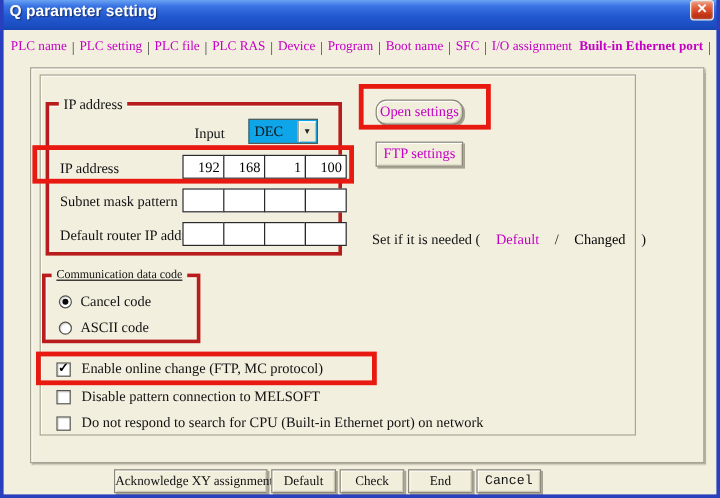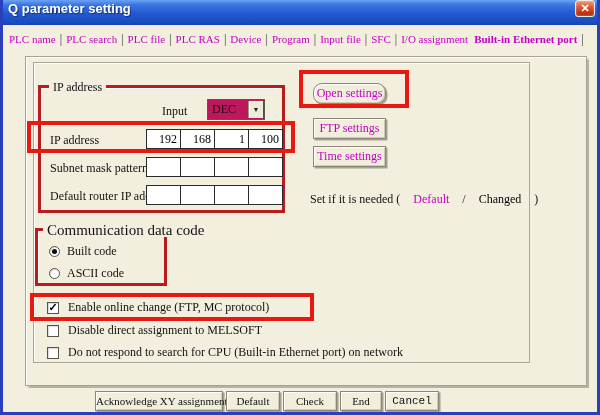--- a/index.html
+++ b/index.html
@@ -47,52 +47,52 @@
   }
   .group-box{position:absolute;border:3px solid #b91c1c;box-shadow:1px 1px 0 rgba(255,255,255,.8) inset;z-index:5;}
   .group-title{
     position:absolute;top:-8px;left:8px;background:#F3EFDF;padding:0 4px;
     font-size:12px;white-space:nowrap;line-height:14px;
   }
   
   .ip-group{left:38px;top:85px;width:247px;height:128px;}
   .input-label{position:absolute;left:121px;top:16px;font-size:12px;}
   .combo{
-    position:absolute;left:166px;top:11px;width:58px;height:21px;background:#be185d;
+    position:absolute;left:166px;top:11px;width:58px;height:21px;background:#0ea5e9;
     border:1px solid #5a5a50;cursor:pointer;
   }
   .combo-text{position:absolute;left:4px;top:2px;font-size:12px;}
   .combo-btn{
     position:absolute;right:1px;top:1px;bottom:1px;width:15px;background:#EFEBD9;
     border-left:1px solid #9a968a;display:flex;align-items:center;justify-content:center;
     font-size:7px;color:#222;cursor:pointer;box-shadow:inset 1px 1px 0 #fff;
   }
   .ip-label{position:absolute;left:9px;font-size:12px;white-space:nowrap;}
-  .octets{position:absolute;left:105px;display:flex;}
+  .octets{position:absolute;left:111px;display:flex;}
   .octet{
     width:35px;height:20px;border:1px solid #2a2a2a;background:#fff;margin-left:-1px;
     font-family:"Liberation Serif",serif;font-size:12px;text-align:right;padding:0 3px 0 0;outline:none;
   }
   .octet:first-child{margin-left:0;}
   
   .side-btns{position:absolute;left:313px;top:0;width:75px;height:180px;z-index:6;}
   .btn3d{
     background:#F1EEDC;border:1px solid #8A877A;color:#111;
     font-family:"Liberation Serif",serif;font-size:12px;padding:0;white-space:nowrap;cursor:pointer;
     box-shadow:inset 1px 1px 0 #FFFFFF,inset -1px -1px 0 #CFCBB8,1.5px 1.5px 0 rgba(100,98,85,.55);
   }
   .btn3d.accent{color:#C400C4;}
   .side-btn{position:absolute;left:0;width:73px;height:21px;}
   
   .note{position:absolute;left:310px;top:192px;font-size:12px;white-space:nowrap;z-index:6;display:flex;gap:13px;}
   .note .magenta{color:#C400C4;}
   .note .navy{color:#000000;}
   
   .comm-group{left:35px;top:228px;width:132px;height:58px;}
-  .comm-group .group-title{left:5px;font-size:15px;}
+  .comm-group .group-title{left:5px;font-size:10px;text-decoration:underline;}
   .radio-row{position:absolute;left:11px;display:flex;align-items:center;gap:7px;cursor:pointer;}
   .radio{width:11px;height:11px;border:1px solid #55534a;border-radius:50%;background:#fff;display:flex;align-items:center;justify-content:center;box-shadow:inset 1px 1px 1px rgba(0,0,0,.15);}
   .radio .dot{width:5px;height:5px;border-radius:50%;background:#0a0a0a;}
   .radio-label{font-size:12px;white-space:nowrap;}
   
   .cb-row{position:absolute;left:47px;display:flex;align-items:center;gap:9px;cursor:pointer;z-index:6;}
   .cbbox{
     width:12px;height:12px;background:#fff;border:1px solid #55534a;
     display:flex;align-items:center;justify-content:center;
     font-size:11px;font-weight:bold;color:#000;line-height:1;
@@ -116,31 +116,31 @@
   <div class="titlebar">
     <span class="title-text">Q parameter setting</span>
     <span class="close-btn">
       <span>✕</span>
     </span>
   </div>
 
   <div class="tabbar">
       <span class="tab">PLC name</span>
       <span class="tabsep">|</span>
-      <span class="tab">PLC search</span>
+      <span class="tab">PLC setting</span>
       <span class="tabsep">|</span>
       <span class="tab">PLC file</span>
       <span class="tabsep">|</span>
       <span class="tab">PLC RAS</span>
       <span class="tabsep">|</span>
       <span class="tab">Device</span>
       <span class="tabsep">|</span>
       <span class="tab">Program</span>
       <span class="tabsep">|</span>
-      <span class="tab">Input file</span>
+      <span class="tab">Boot name</span>
       <span class="tabsep">|</span>
       <span class="tab">SFC</span>
       <span class="tabsep">|</span>
       <span class="tab">I/O assignment</span>
       <span class="tab sel">Built-in Ethernet port</span>
       <span class="tabsep">|</span>
     </div>
 
   <div class="panel-outer"></div>
   <div class="panel-inner"></div>
@@ -175,68 +175,67 @@
           <input class="octet" style="">
           <input class="octet" style="">
           <input class="octet" style="">
         </span>
       </div>
   </div>
 
   <div class="side-btns">
       <button class="btn3d accent side-btn" style="top: 83px; border-radius: 9px;">Open settings</button>
       <button class="btn3d accent side-btn" style="top: 99px; margin-top: 19px;">FTP settings</button>
-      <button class="btn3d accent side-btn" style="top: 146px;">Time settings</button>
     </div>
 
   <div class="note">
     <span>Set if it is needed (</span>
     <span class="magenta">Default</span>
     <span>/</span>
     <span class="navy">Changed</span>
     <span>)</span>
   </div>
 
   <div class="group-box comm-group">
     <span class="group-title">Communication data code</span>
     <div>
         <div class="radio-row" style="top: 13px;">
           <span class="radio on">
             <span class="dot"></span>
           </span>
-          <span class="radio-label">Built code</span>
+          <span class="radio-label">Cancel code</span>
         </div>
         <div class="radio-row" style="top: 35px;">
           <span class="radio"></span>
           <span class="radio-label">ASCII code</span>
         </div>
       </div>
   </div>
 
   <div>
       <div class="cb-row" style="top: 300px;">
         <span class="cbbox">✓</span>
         <span class="cb-label">Enable online change (FTP, MC protocol)</span>
       </div>
       <div class="cb-row" style="top: 323px;">
         <span class="cbbox"></span>
-        <span class="cb-label">Disable direct assignment to MELSOFT</span>
+        <span class="cb-label">Disable pattern connection to MELSOFT</span>
       </div>
       <div class="cb-row" style="top: 345px;">
         <span class="cbbox"></span>
         <span class="cb-label">Do not respond to search for CPU (Built-in Ethernet port) on network</span>
       </div>
     </div>
 
   <div class="hl hl-ip"></div>
   <div class="hl hl-open"></div>
   <div class="hl hl-cb"></div>
 
   <div class="bottom-bar">
       <button class="btn3d" style="width: 128px;">Acknowledge XY assignment</button>
       <button class="btn3d" style="width: 54px;">Default</button>
       <button class="btn3d" style="width: 54px;">Check</button>
-      <button class="btn3d" style="width: 42px;">End</button>
+      <button class="btn3d" style="width: 54px;">End</button>
       <button class="btn3d" style="width: 54px; font-family: Liberation Mono, monospace;">Cancel</button>
     </div>
 
   <div class="frame"></div>
 </div>
 
 </body></html>

